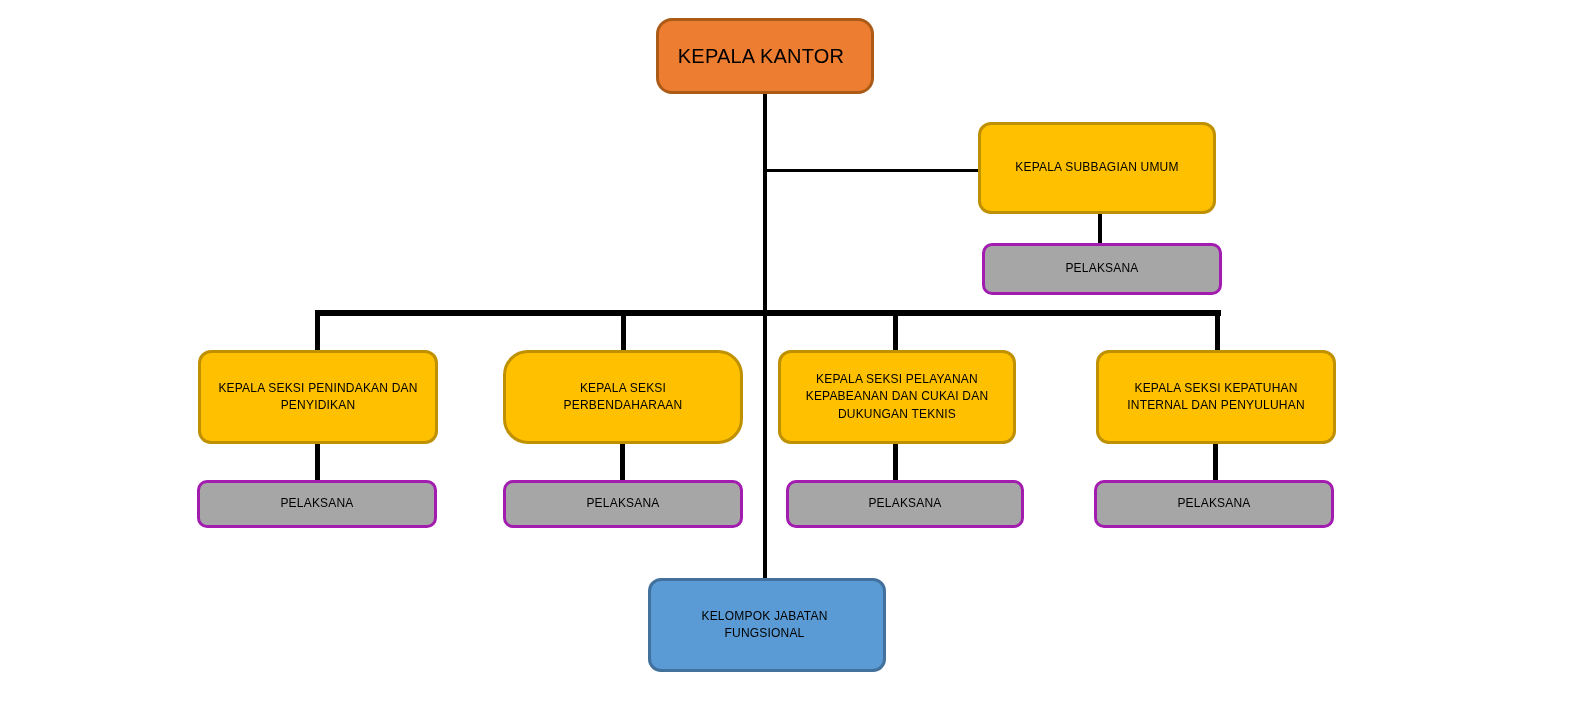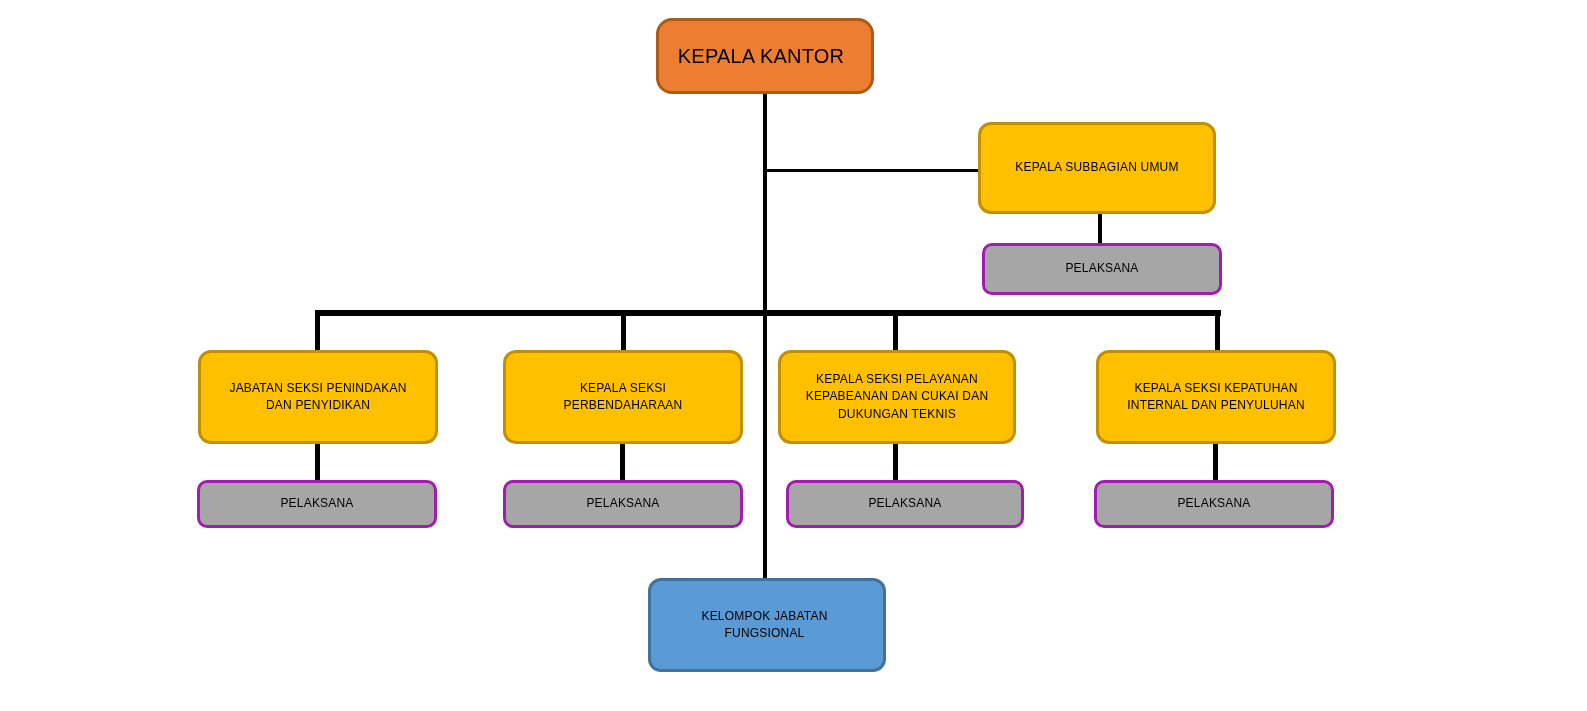--- a/index.html
+++ b/index.html
@@ -53,21 +53,21 @@
     position: absolute;
     background: #000000;
   }
 
   
   .pos-root            { left: 656px;  top: 18px;  width: 218px; height: 76px; padding-left: 8px; }
   .pos-subbagian       { left: 978px;  top: 122px; width: 238px; height: 92px; }
   .pos-subbagian-pel   { left: 982px;  top: 243px; width: 240px; height: 52px; }
 
   .pos-seksi-1         { left: 198px;  top: 350px; width: 240px; height: 94px; }
-  .pos-seksi-2         { left: 503px;  top: 350px; width: 240px; height: 94px; }
+  .pos-seksi-2         { left: 503px;  top: 350px; width: 240px; height: 94px; border-radius: 25px; }
   .pos-seksi-3         { left: 778px;  top: 350px; width: 238px; height: 94px; }
   .pos-seksi-4         { left: 1096px; top: 350px; width: 240px; height: 94px; }
 
   .pos-pel-1           { left: 197px;  top: 480px; width: 240px; height: 48px; }
   .pos-pel-2           { left: 503px;  top: 480px; width: 240px; height: 48px; }
   .pos-pel-3           { left: 786px;  top: 480px; width: 238px; height: 48px; }
   .pos-pel-4           { left: 1094px; top: 480px; width: 240px; height: 48px; }
 
   .pos-functional      { left: 648px;  top: 578px; width: 238px; height: 94px; }
 
@@ -106,21 +106,21 @@
   <div class="connector line-pel-2"></div>
   <div class="connector line-pel-3"></div>
   <div class="connector line-pel-4"></div>
 
   <div class="node node--root pos-root">KEPALA KANTOR</div>
 
   <div class="node node--manager pos-subbagian">KEPALA SUBBAGIAN UMUM</div>
 
   <div class="node node--staff pos-subbagian-pel">PELAKSANA</div>
 
-  <div class="node node--manager pos-seksi-1">JABATAN SEKSI PENINDAKAN DAN PENYIDIKAN</div>
+  <div class="node node--manager pos-seksi-1">KEPALA SEKSI PENINDAKAN DAN PENYIDIKAN</div>
 
   <div class="node node--manager pos-seksi-2">KEPALA SEKSI PERBENDAHARAAN</div>
 
   <div class="node node--manager pos-seksi-3">KEPALA SEKSI PELAYANAN KEPABEANAN DAN CUKAI DAN DUKUNGAN TEKNIS</div>
 
   <div class="node node--manager pos-seksi-4">KEPALA SEKSI KEPATUHAN INTERNAL DAN PENYULUHAN</div>
 
   <div class="node node--staff pos-pel-1">PELAKSANA</div>
 
   <div class="node node--staff pos-pel-2">PELAKSANA</div>

